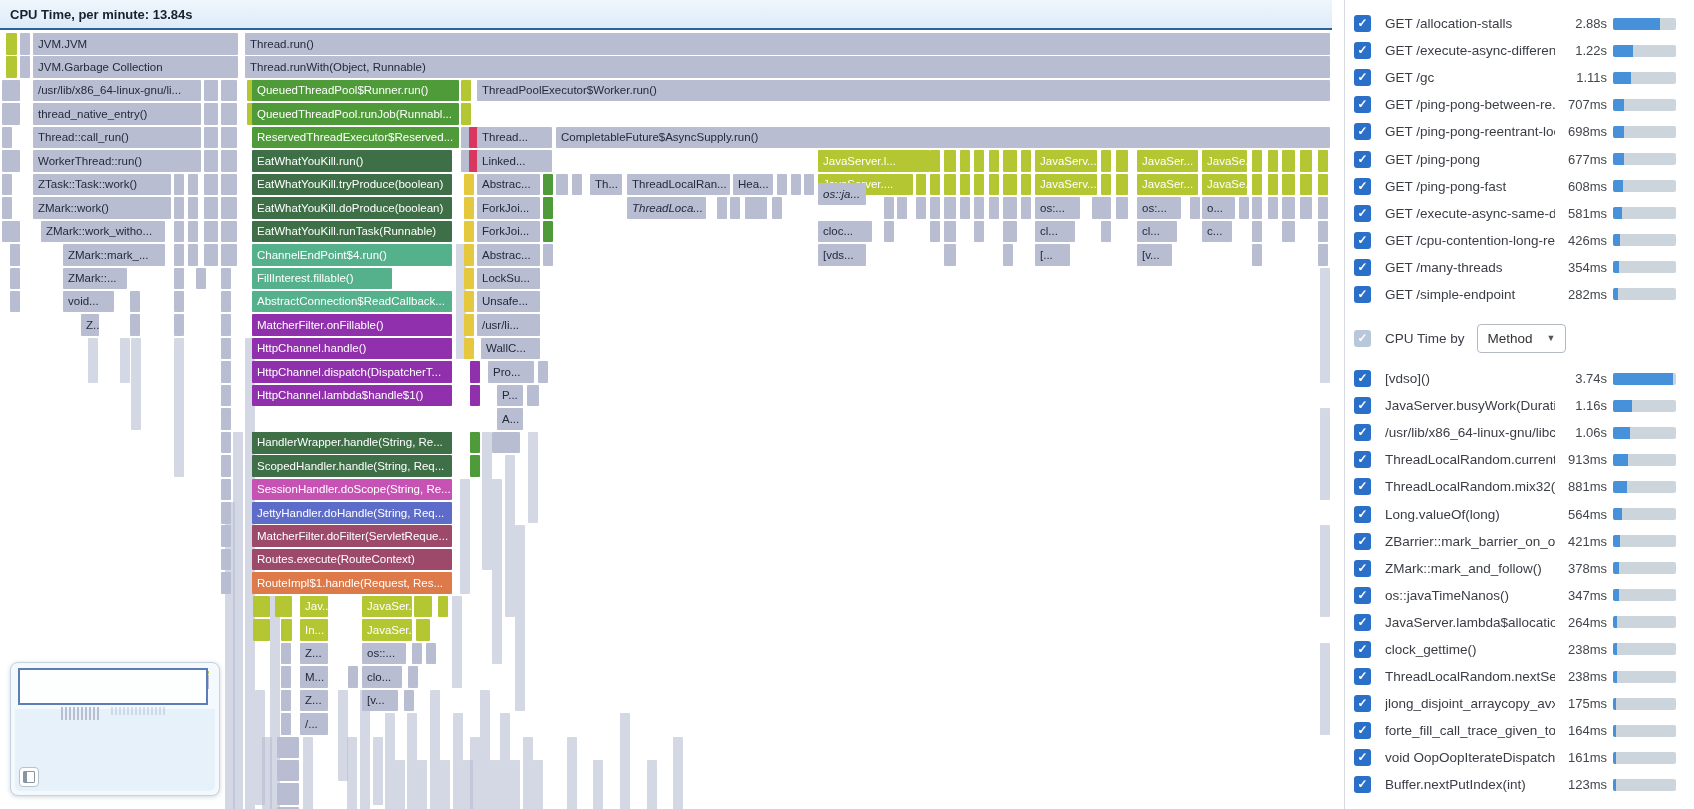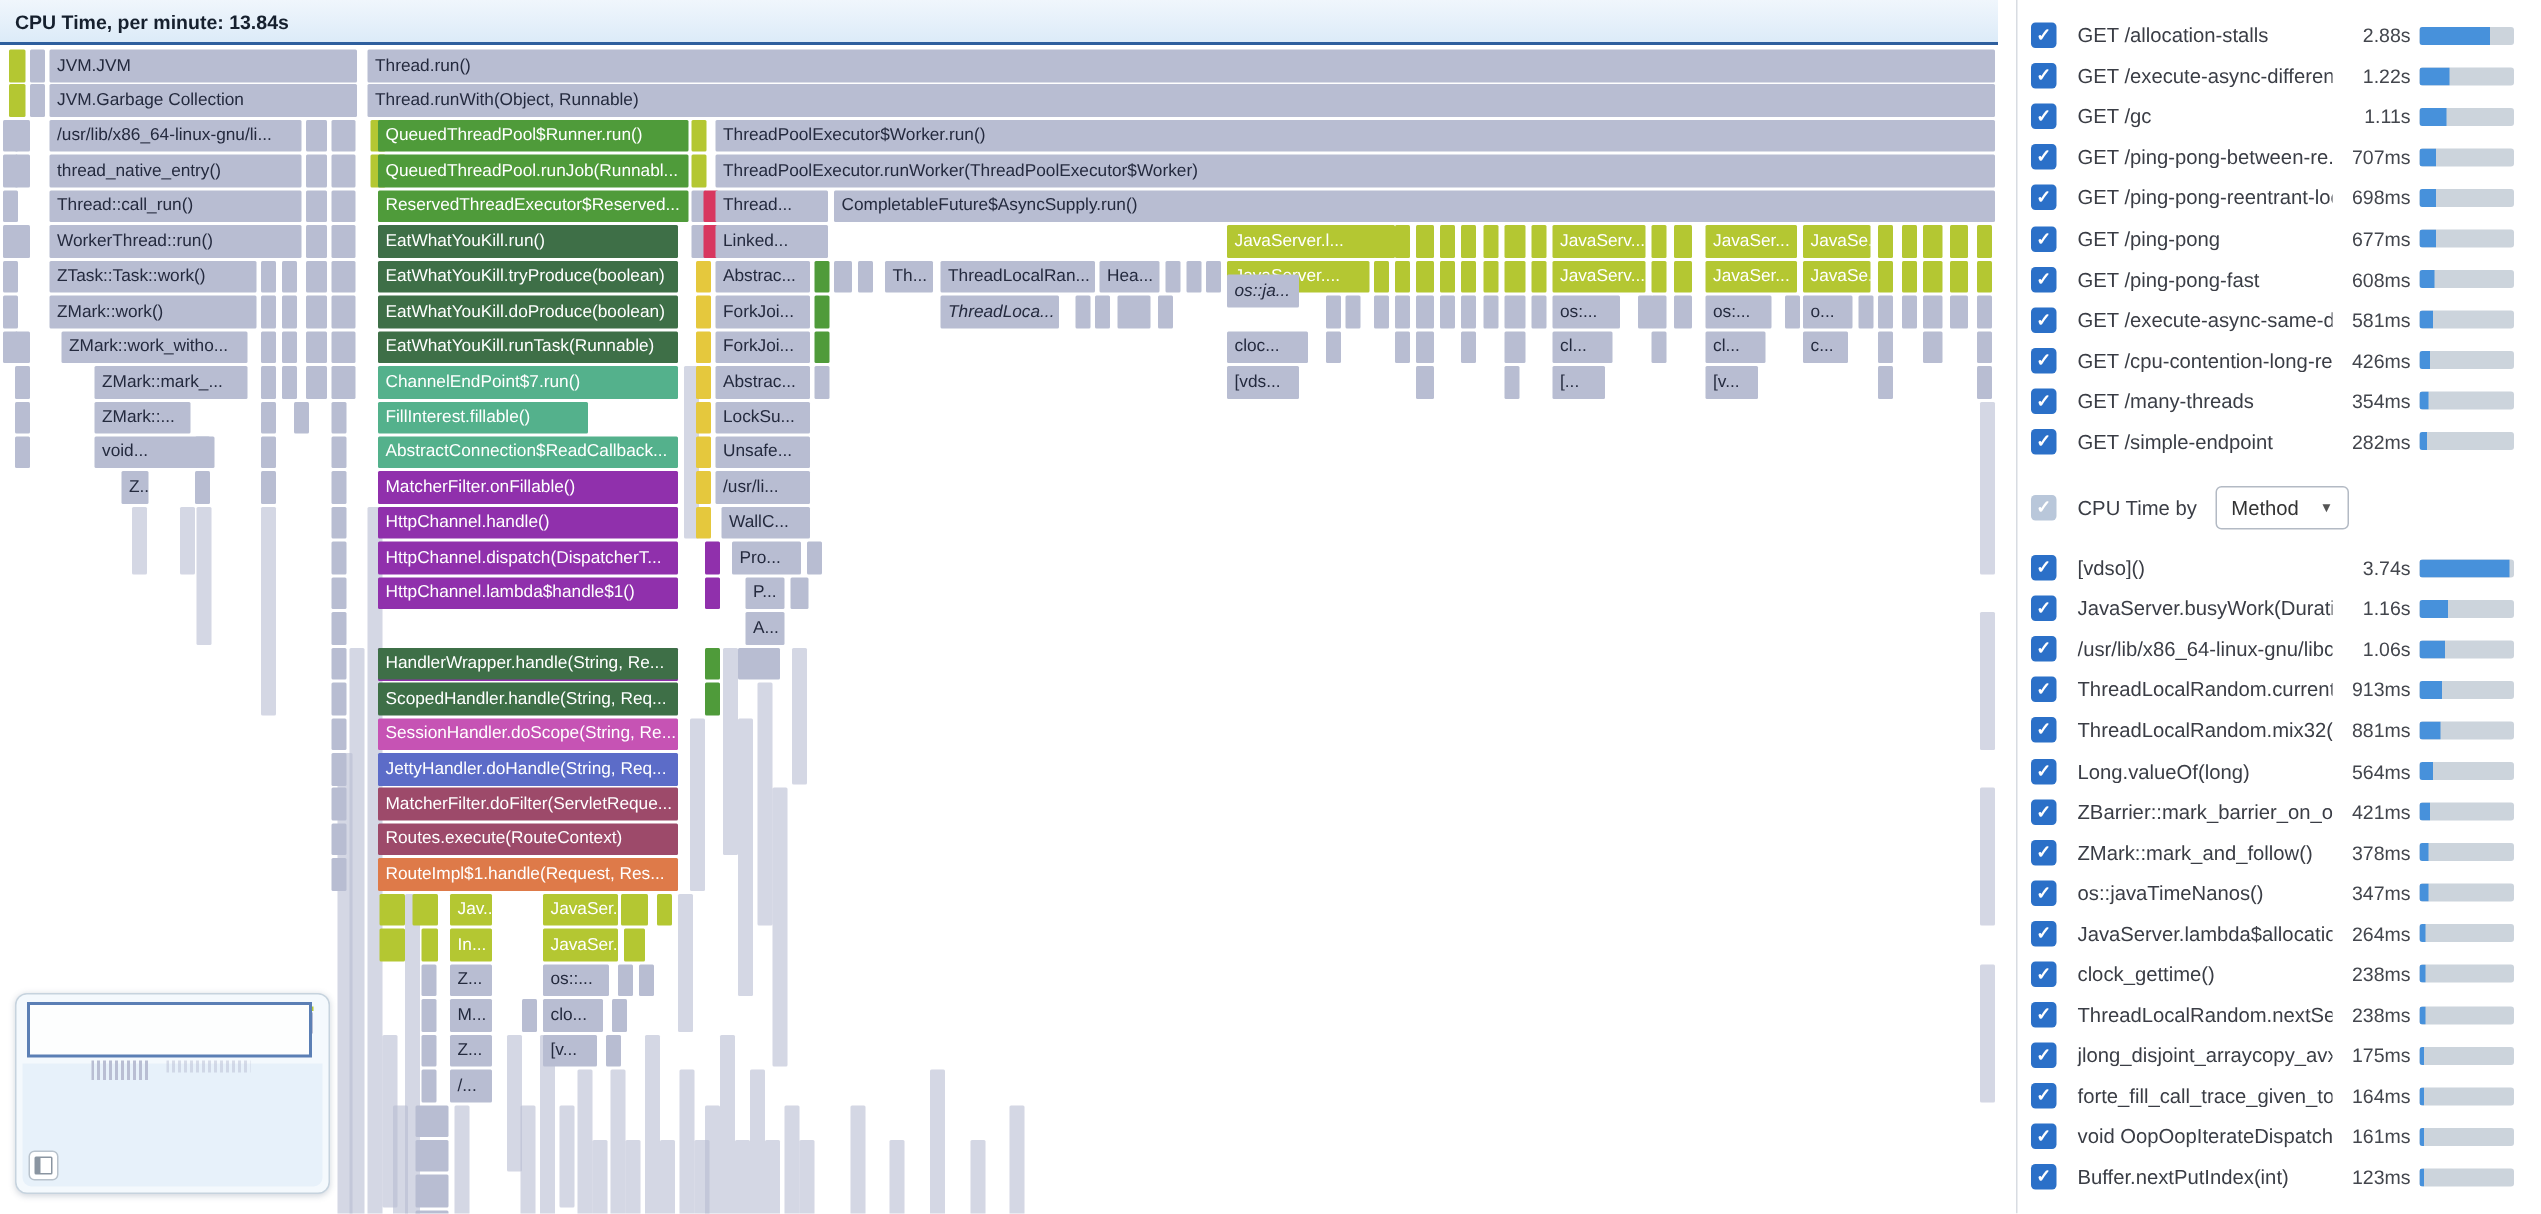--- a/index.html
+++ b/index.html
@@ -132,21 +132,20 @@
     <div class="fb b-chartreuse" style="left: 461px; top: 79.9px; width: 7px; height: 21.5px;"></div>
     <div class="fb b-frame" style="left: 477px; top: 79.9px; width: 853px; height: 21.5px;">ThreadPoolExecutor$Worker.run()</div>
     <div class="fb b-frame" style="left: 2px; top: 103.35px; width: 5px; height: 21.5px;"></div>
     <div class="fb b-frame" style="left: 10px; top: 103.35px; width: 5px; height: 21.5px;"></div>
     <div class="fb b-frame" style="left: 33px; top: 103.35px; width: 168px; height: 21.5px;">thread_native_entry()</div>
     <div class="fb b-frame" style="left: 204px; top: 103.35px; width: 14px; height: 21.5px;"></div>
     <div class="fb b-frame" style="left: 221px; top: 103.35px; width: 16px; height: 21.5px;"></div>
     <div class="fb b-chartreuse" style="left: 247px; top: 103.35px; width: 3px; height: 21.5px;"></div>
     <div class="fb b-green" style="left: 252px; top: 103.35px; width: 207px; height: 21.5px;">QueuedThreadPool.runJob(Runnabl...</div>
     <div class="fb b-chartreuse" style="left: 461px; top: 103.35px; width: 7px; height: 21.5px;"></div>
-    <div class="fb b-frame" style="left: 477px; top: 103.35px; width: 853px; height: 21.5px;">ThreadPoolExecutor.runWorker(ThreadPoolExecutor$Worker)</div>
     <div class="fb b-frame" style="left: 2px; top: 126.8px; width: 5px; height: 21.5px;"></div>
     <div class="fb b-frame" style="left: 33px; top: 126.8px; width: 168px; height: 21.5px;">Thread::call_run()</div>
     <div class="fb b-frame" style="left: 204px; top: 126.8px; width: 14px; height: 21.5px;"></div>
     <div class="fb b-frame" style="left: 221px; top: 126.8px; width: 16px; height: 21.5px;"></div>
     <div class="fb b-green" style="left: 252px; top: 126.8px; width: 207px; height: 21.5px;">ReservedThreadExecutor$Reserved...</div>
     <div class="fb b-frame" style="left: 461px; top: 126.8px; width: 6px; height: 21.5px;"></div>
     <div class="fb b-red" style="left: 469px; top: 126.8px; width: 3px; height: 21.5px;"></div>
     <div class="fb b-frame" style="left: 477px; top: 126.8px; width: 75px; height: 21.5px;">Thread...</div>
     <div class="fb b-frame" style="left: 556px; top: 126.8px; width: 774px; height: 21.5px;">CompletableFuture$AsyncSupply.run()</div>
     <div class="fb b-frame" style="left: 2px; top: 150.25px; width: 5px; height: 21.5px;"></div>
@@ -276,41 +275,41 @@
     <div class="fb b-frame" style="left: 1202px; top: 220.6px; width: 30px; height: 21.5px;">c...</div>
     <div class="fb b-frame" style="left: 1252px; top: 220.6px; width: 10px; height: 21.5px;"></div>
     <div class="fb b-frame" style="left: 1282px; top: 220.6px; width: 13px; height: 21.5px;"></div>
     <div class="fb b-frame" style="left: 1318px; top: 220.6px; width: 7px; height: 21.5px;"></div>
     <div class="fb b-frame" style="left: 10px; top: 244.05px; width: 4px; height: 21.5px;"></div>
     <div class="fb b-frame" style="left: 63px; top: 244.05px; width: 102px; height: 21.5px;">ZMark::mark_...</div>
     <div class="fb b-frame" style="left: 174px; top: 244.05px; width: 10px; height: 21.5px;"></div>
     <div class="fb b-frame" style="left: 188px; top: 244.05px; width: 8px; height: 21.5px;"></div>
     <div class="fb b-frame" style="left: 204px; top: 244.05px; width: 14px; height: 21.5px;"></div>
     <div class="fb b-frame" style="left: 221px; top: 244.05px; width: 16px; height: 21.5px;"></div>
-    <div class="fb b-teal" style="left: 252px; top: 244.05px; width: 200px; height: 21.5px;">ChannelEndPoint$7.run()</div>
+    <div class="fb b-teal" style="left: 252px; top: 244.05px; width: 200px; height: 21.5px;">ChannelEndPoint$4.run()</div>
     <div class="fb b-yellow" style="left: 464px; top: 244.05px; width: 4px; height: 21.5px;"></div>
     <div class="fb b-frame" style="left: 477px; top: 244.05px; width: 63px; height: 21.5px;">Abstrac...</div>
     <div class="fb b-frame" style="left: 543px; top: 244.05px; width: 9px; height: 21.5px;"></div>
     <div class="fb b-frame" style="left: 818px; top: 244.05px; width: 48px; height: 21.5px;">[vds...</div>
     <div class="fb b-frame" style="left: 944px; top: 244.05px; width: 12px; height: 21.5px;"></div>
     <div class="fb b-frame" style="left: 1003px; top: 244.05px; width: 10px; height: 21.5px;"></div>
     <div class="fb b-frame" style="left: 1035px; top: 244.05px; width: 35px; height: 21.5px;">[...</div>
     <div class="fb b-frame" style="left: 1137px; top: 244.05px; width: 35px; height: 21.5px;">[v...</div>
     <div class="fb b-frame" style="left: 1252px; top: 244.05px; width: 10px; height: 21.5px;"></div>
     <div class="fb b-frame" style="left: 1318px; top: 244.05px; width: 7px; height: 21.5px;"></div>
     <div class="fb b-frame" style="left: 10px; top: 267.5px; width: 4px; height: 21.5px;"></div>
     <div class="fb b-frame" style="left: 63px; top: 267.5px; width: 64px; height: 21.5px;">ZMark::...</div>
     <div class="fb b-frame" style="left: 174px; top: 267.5px; width: 10px; height: 21.5px;"></div>
     <div class="fb b-frame" style="left: 196px; top: 267.5px; width: 8px; height: 21.5px;"></div>
     <div class="fb b-frame" style="left: 221px; top: 267.5px; width: 10px; height: 21.5px;"></div>
     <div class="fb b-teal" style="left: 252px; top: 267.5px; width: 140px; height: 21.5px;">FillInterest.fillable()</div>
     <div class="fb b-yellow" style="left: 464px; top: 267.5px; width: 4px; height: 21.5px;"></div>
     <div class="fb b-frame" style="left: 477px; top: 267.5px; width: 63px; height: 21.5px;">LockSu...</div>
     <div class="fb b-frame" style="left: 10px; top: 290.95px; width: 4px; height: 21.5px;"></div>
-    <div class="fb b-frame" style="left: 63px; top: 290.95px; width: 80px; height: 21.5px;">void...</div>
+    <div class="fb b-frame" style="left: 63px; top: 290.95px; width: 51px; height: 21.5px;">void...</div>
     <div class="fb b-frame" style="left: 130px; top: 290.95px; width: 8px; height: 21.5px;"></div>
     <div class="fb b-frame" style="left: 174px; top: 290.95px; width: 10px; height: 21.5px;"></div>
     <div class="fb b-frame" style="left: 221px; top: 290.95px; width: 10px; height: 21.5px;"></div>
     <div class="fb b-teal" style="left: 252px; top: 290.95px; width: 200px; height: 21.5px;">AbstractConnection$ReadCallback...</div>
     <div class="fb b-yellow" style="left: 464px; top: 290.95px; width: 4px; height: 21.5px;"></div>
     <div class="fb b-frame" style="left: 477px; top: 290.95px; width: 63px; height: 21.5px;">Unsafe...</div>
     <div class="fb b-frame" style="left: 81px; top: 314.4px; width: 18px; height: 21.5px;">Z...</div>
     <div class="fb b-frame" style="left: 130px; top: 314.4px; width: 8px; height: 21.5px;"></div>
     <div class="fb b-frame" style="left: 174px; top: 314.4px; width: 10px; height: 21.5px;"></div>
     <div class="fb b-frame" style="left: 221px; top: 314.4px; width: 10px; height: 21.5px;"></div>

